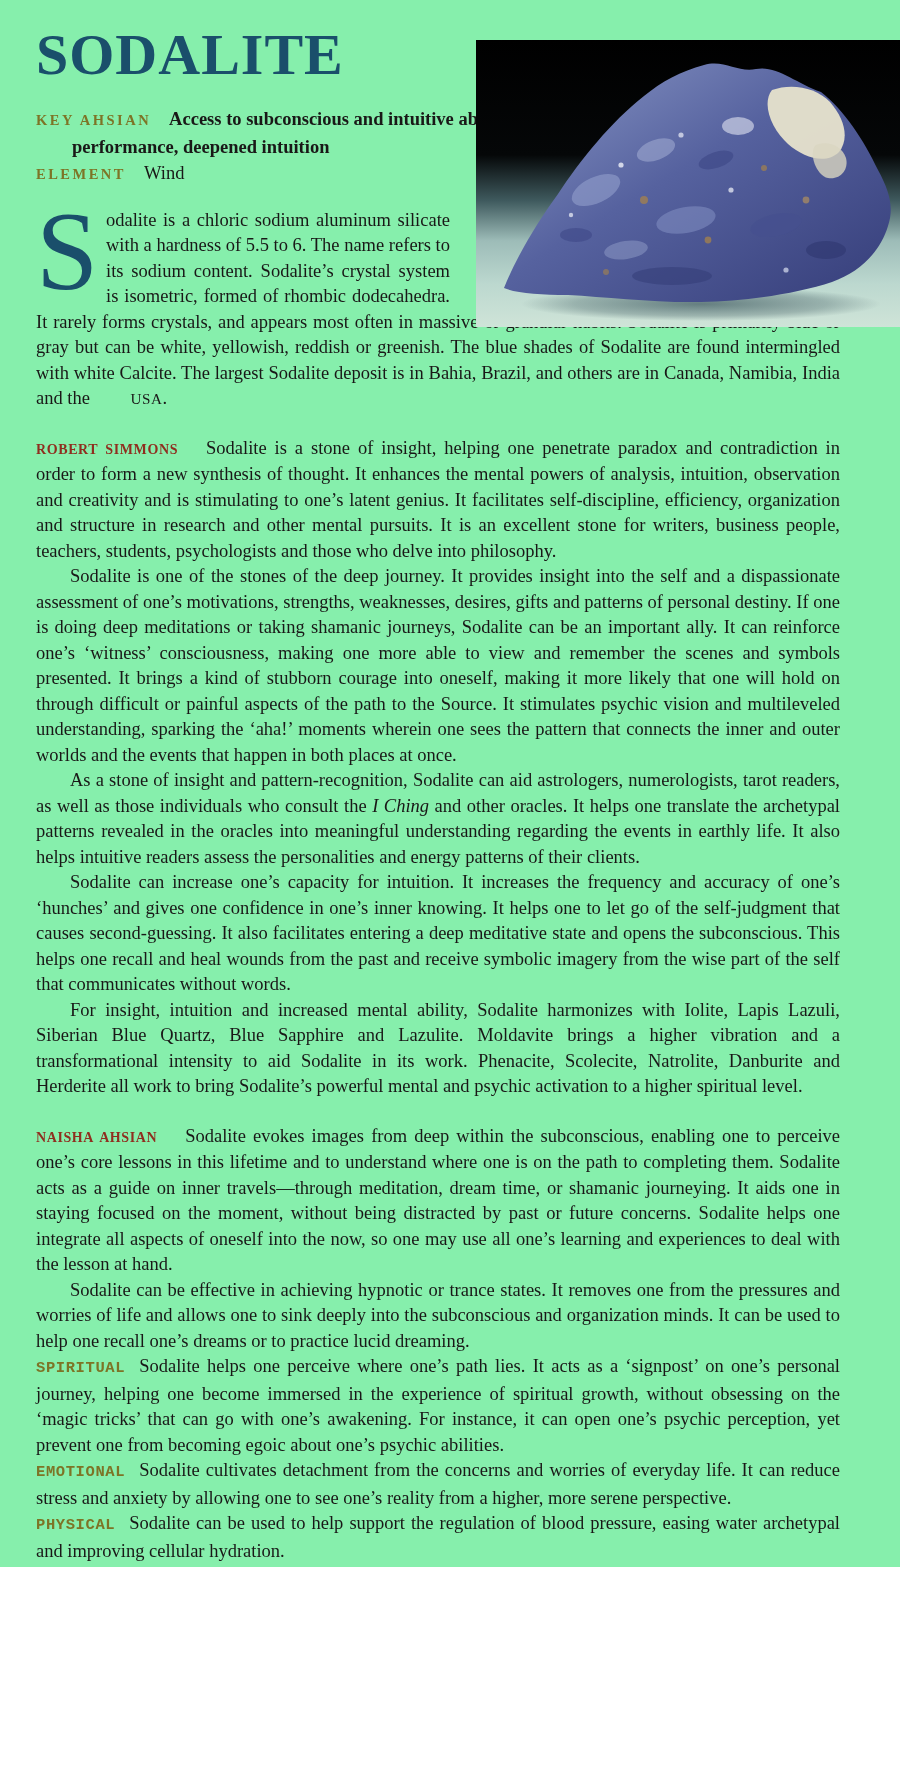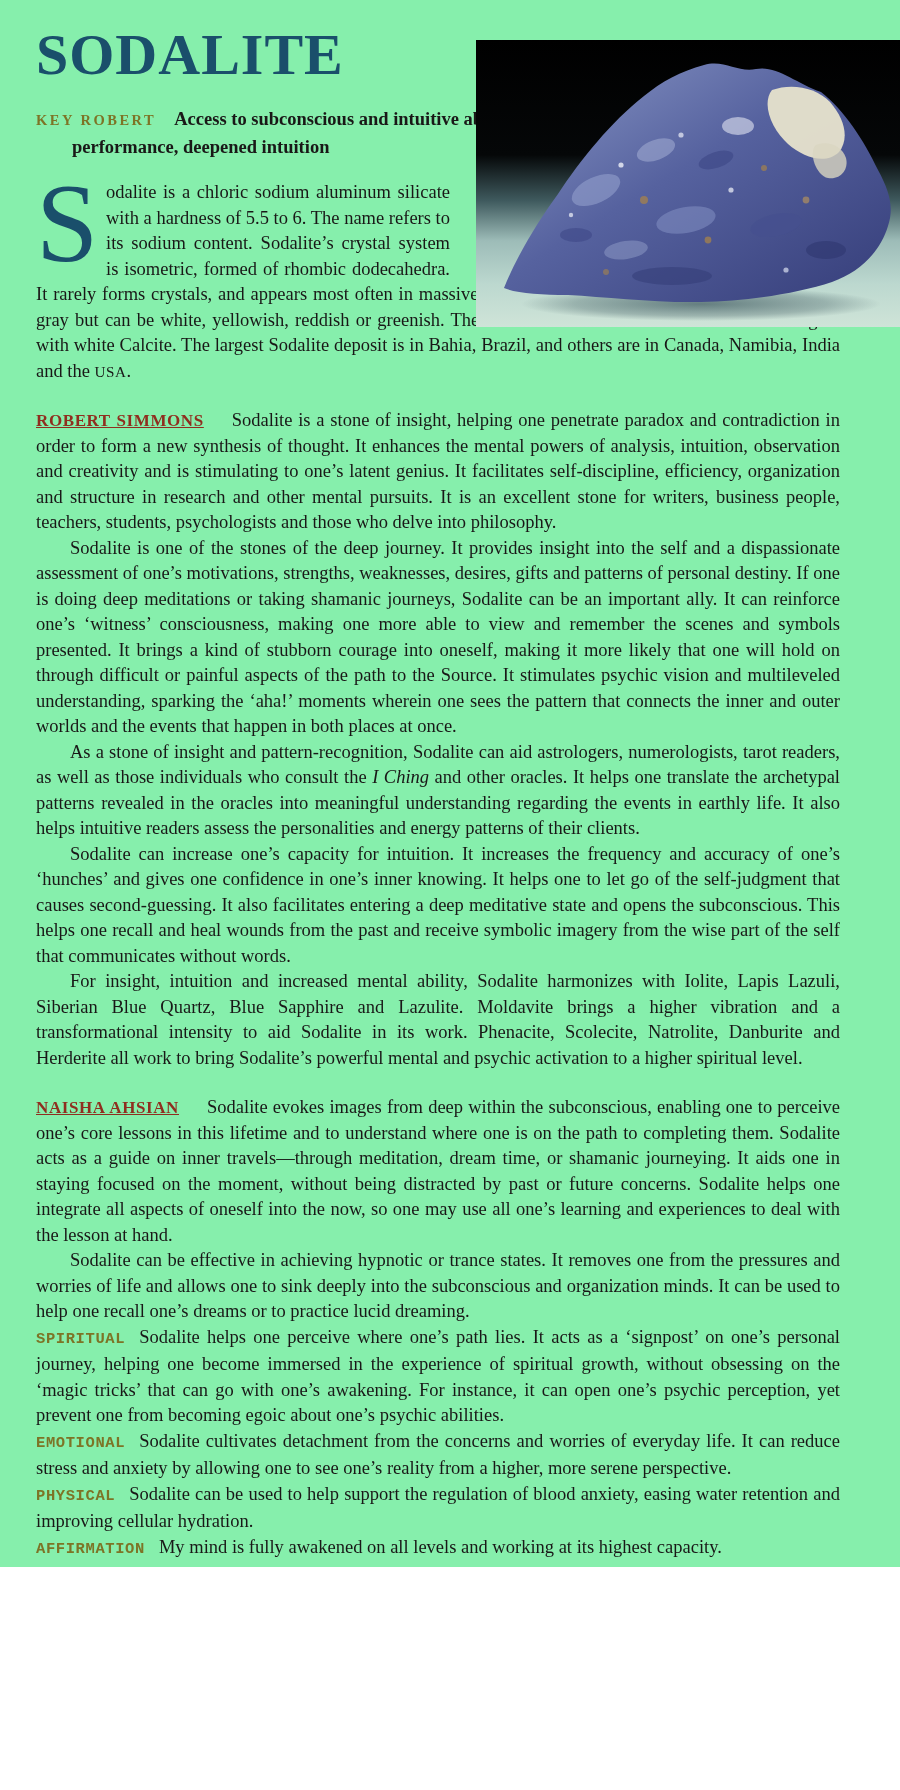--- a/index.html
+++ b/index.html
@@ -31,31 +31,30 @@
 
   .intro { margin-top:20px; }
   .photo-spacer { float:right; width:390px; height:78px; }
   .dropcap {
     float:left; font-size:112px; line-height:80px; height:80px; width:60px;
     color:#1a4f6b; margin:3px 10px 0 0; text-align:left; overflow:visible;
     font-family:"Liberation Serif", serif;
   }
 
   .author-label {
-    font-weight:bold; color:#8f2e1f; font-size:17px; letter-spacing:0.6px;
+    font-weight:bold; color:#8f2e1f; font-size:14px; letter-spacing:0.6px;
     margin-right:28px;
-    text-decoration:underline;
   }
   .inline-label {
     font-weight:bold; color:#7d7426; font-size:15.5px; letter-spacing:0.6px;
     margin-right:14px;
     font-family:Liberation Mono, monospace;
   }
   .italic { font-style:italic; }
-  .smallcaps { font-size:0.82em; letter-spacing:0.5px; }
+  .smallcaps { font-size:0.82em; letter-spacing:0.5px;margin-left:36px; }
 
   
   .photo {
     position:absolute; left:476px; top:40px; width:424px; height:287px;
   }
   .photo svg { display:block; width:100%; height:100%; }
 </style>
 </head>
 <body>
 
@@ -122,21 +121,24 @@
       <circle cx="310" cy="230" r="2.6" fill="#c5cce4" opacity="0.8"></circle>
     </svg>
   </div>
 
   <div class="content">
 
     <h1 class="title">SODALITE</h1>
 
     <div class="meta">
       <div class="meta-row">
-        <span class="meta-label">KEY ROBERT</span><span class="kw-value">Access to subconscious and intuitive abilities, enhanced insight and mental performance, deepened intuition</span>
+        <span class="meta-label">KEY AHSIAN</span><span class="kw-value">Access to subconscious and intuitive abilities, enhanced insight and mental performance, deepened intuition</span>
+      </div>
+      <div class="meta-row">
+        <span class="meta-label">ELEMENT</span><span>Wind</span>
       </div>
     </div>
 
     <div class="bodytext">
 
       <p class="intro">
         <span class="photo-spacer"></span>
         <span class="dropcap">S</span>
         <span>odalite is a chloric sodium aluminum silicate with a hardness of 5.5 to 6. The name refers to its sodium content. Sodalite’s crystal system is isometric, formed of rhombic dodecahedra. It rarely forms crystals, and appears most often in massive or granular habits. Sodalite is primarily blue or gray but can be white, yellowish, reddish or greenish. The blue shades of Sodalite are found intermingled with white Calcite. The largest Sodalite deposit is in Bahia, Brazil, and others are in Canada, Namibia, India and the </span><span class="smallcaps">USA</span><span>.</span>
       </p>
@@ -158,21 +160,21 @@
           <span class="author-label">NAISHA AHSIAN</span><span>Sodalite evokes images from deep within the subconscious, enabling one to perceive one’s core lessons in this lifetime and to understand where one is on the path to completing them. Sodalite acts as a guide on inner travels—through meditation, dream time, or shamanic journeying. It aids one in staying focused on the moment, without being distracted by past or future concerns. Sodalite helps one integrate all aspects of oneself into the now, so one may use all one’s learning and experiences to deal with the lesson at hand.</span>
         </p>
         <p class="indent">Sodalite can be effective in achieving hypnotic or trance states. It removes one from the pressures and worries of life and allows one to sink deeply into the subconscious and organization minds. It can be used to help one recall one’s dreams or to practice lucid dreaming.</p>
         <p>
           <span class="inline-label">SPIRITUAL</span><span>Sodalite helps one perceive where one’s path lies. It acts as a ‘signpost’ on one’s personal journey, helping one become immersed in the experience of spiritual growth, without obsessing on the ‘magic tricks’ that can go with one’s awakening. For instance, it can open one’s psychic perception, yet prevent one from becoming egoic about one’s psychic abilities.</span>
         </p>
         <p>
           <span class="inline-label">EMOTIONAL</span><span>Sodalite cultivates detachment from the concerns and worries of everyday life. It can reduce stress and anxiety by allowing one to see one’s reality from a higher, more serene perspective.</span>
         </p>
         <p>
-          <span class="inline-label">PHYSICAL</span><span>Sodalite can be used to help support the regulation of blood anxiety, easing water retention and improving cellular hydration.</span>
+          <span class="inline-label">PHYSICAL</span><span>Sodalite can be used to help support the regulation of blood pressure, easing water archetypal and improving cellular hydration.</span>
         </p>
         <p>
           <span class="inline-label">AFFIRMATION</span><span>My mind is fully awakened on all levels and working at its highest capacity.</span>
         </p>
       </div>
 
     </div>
   </div>
 </div>
 

